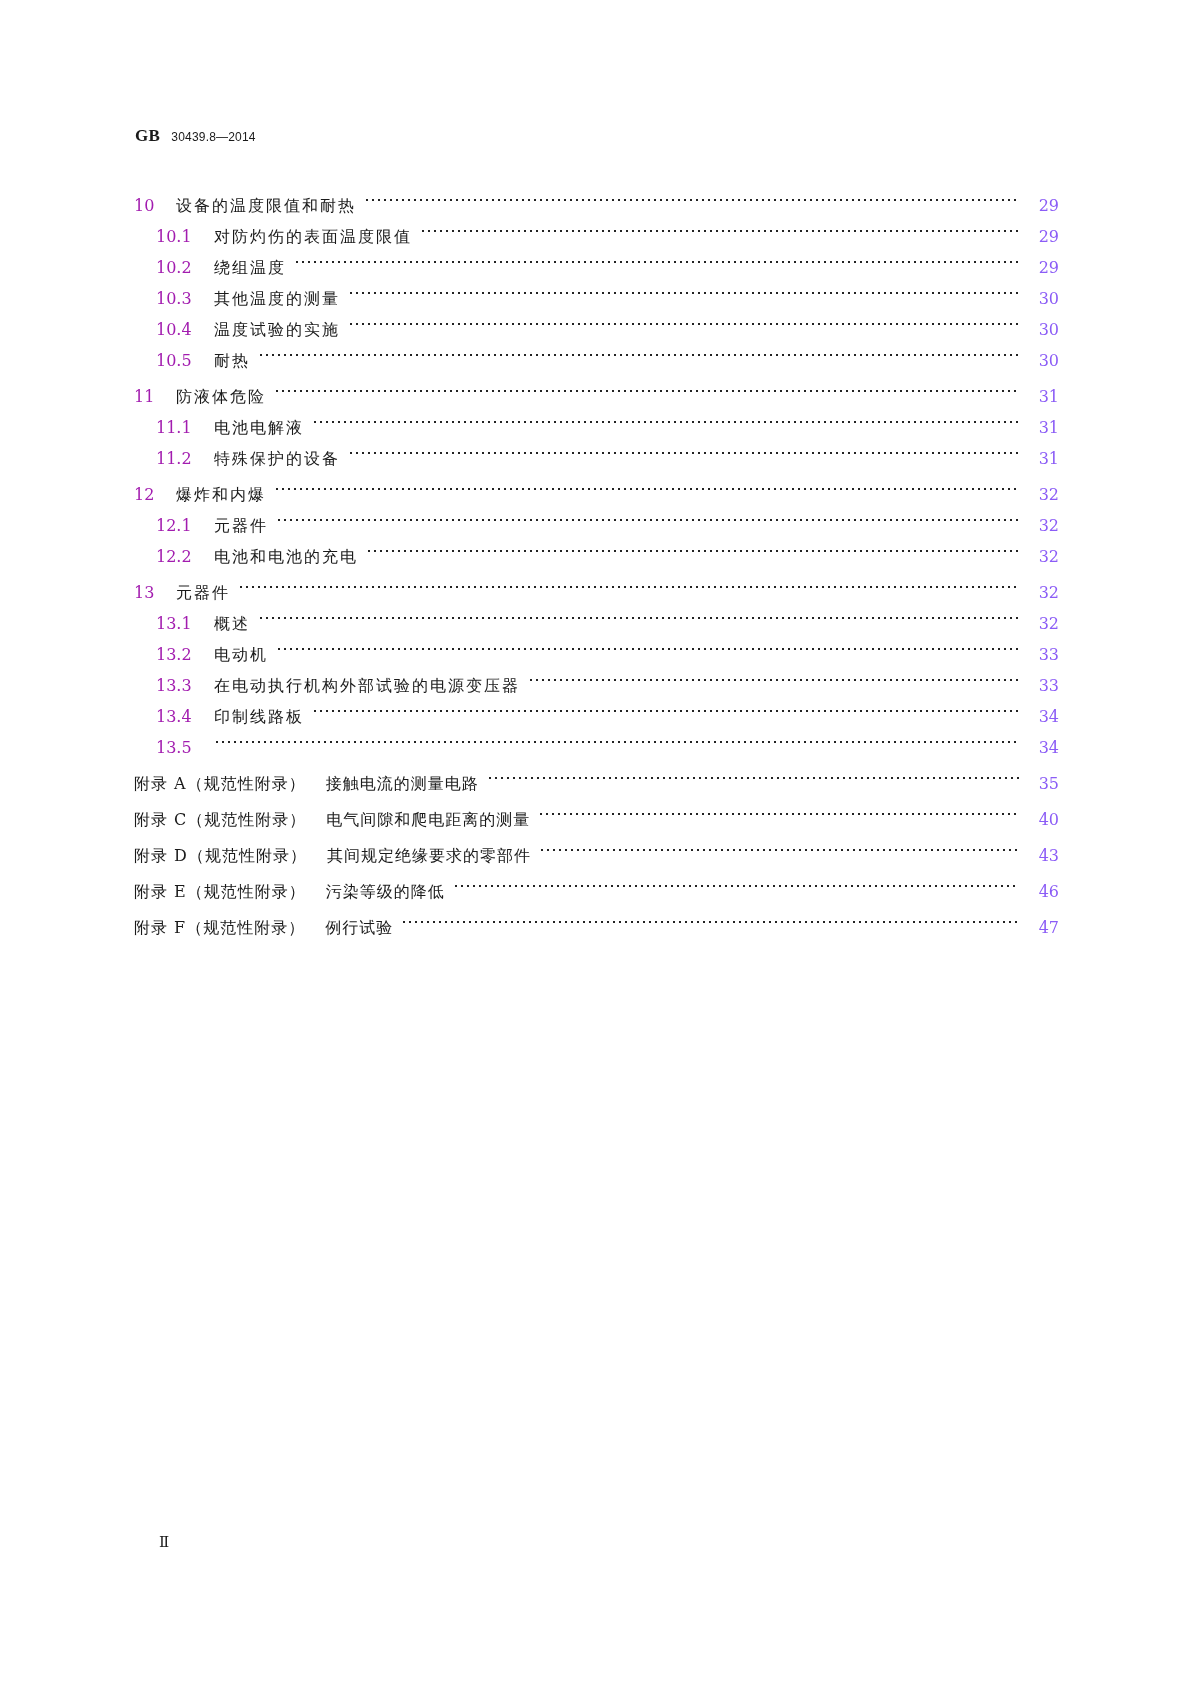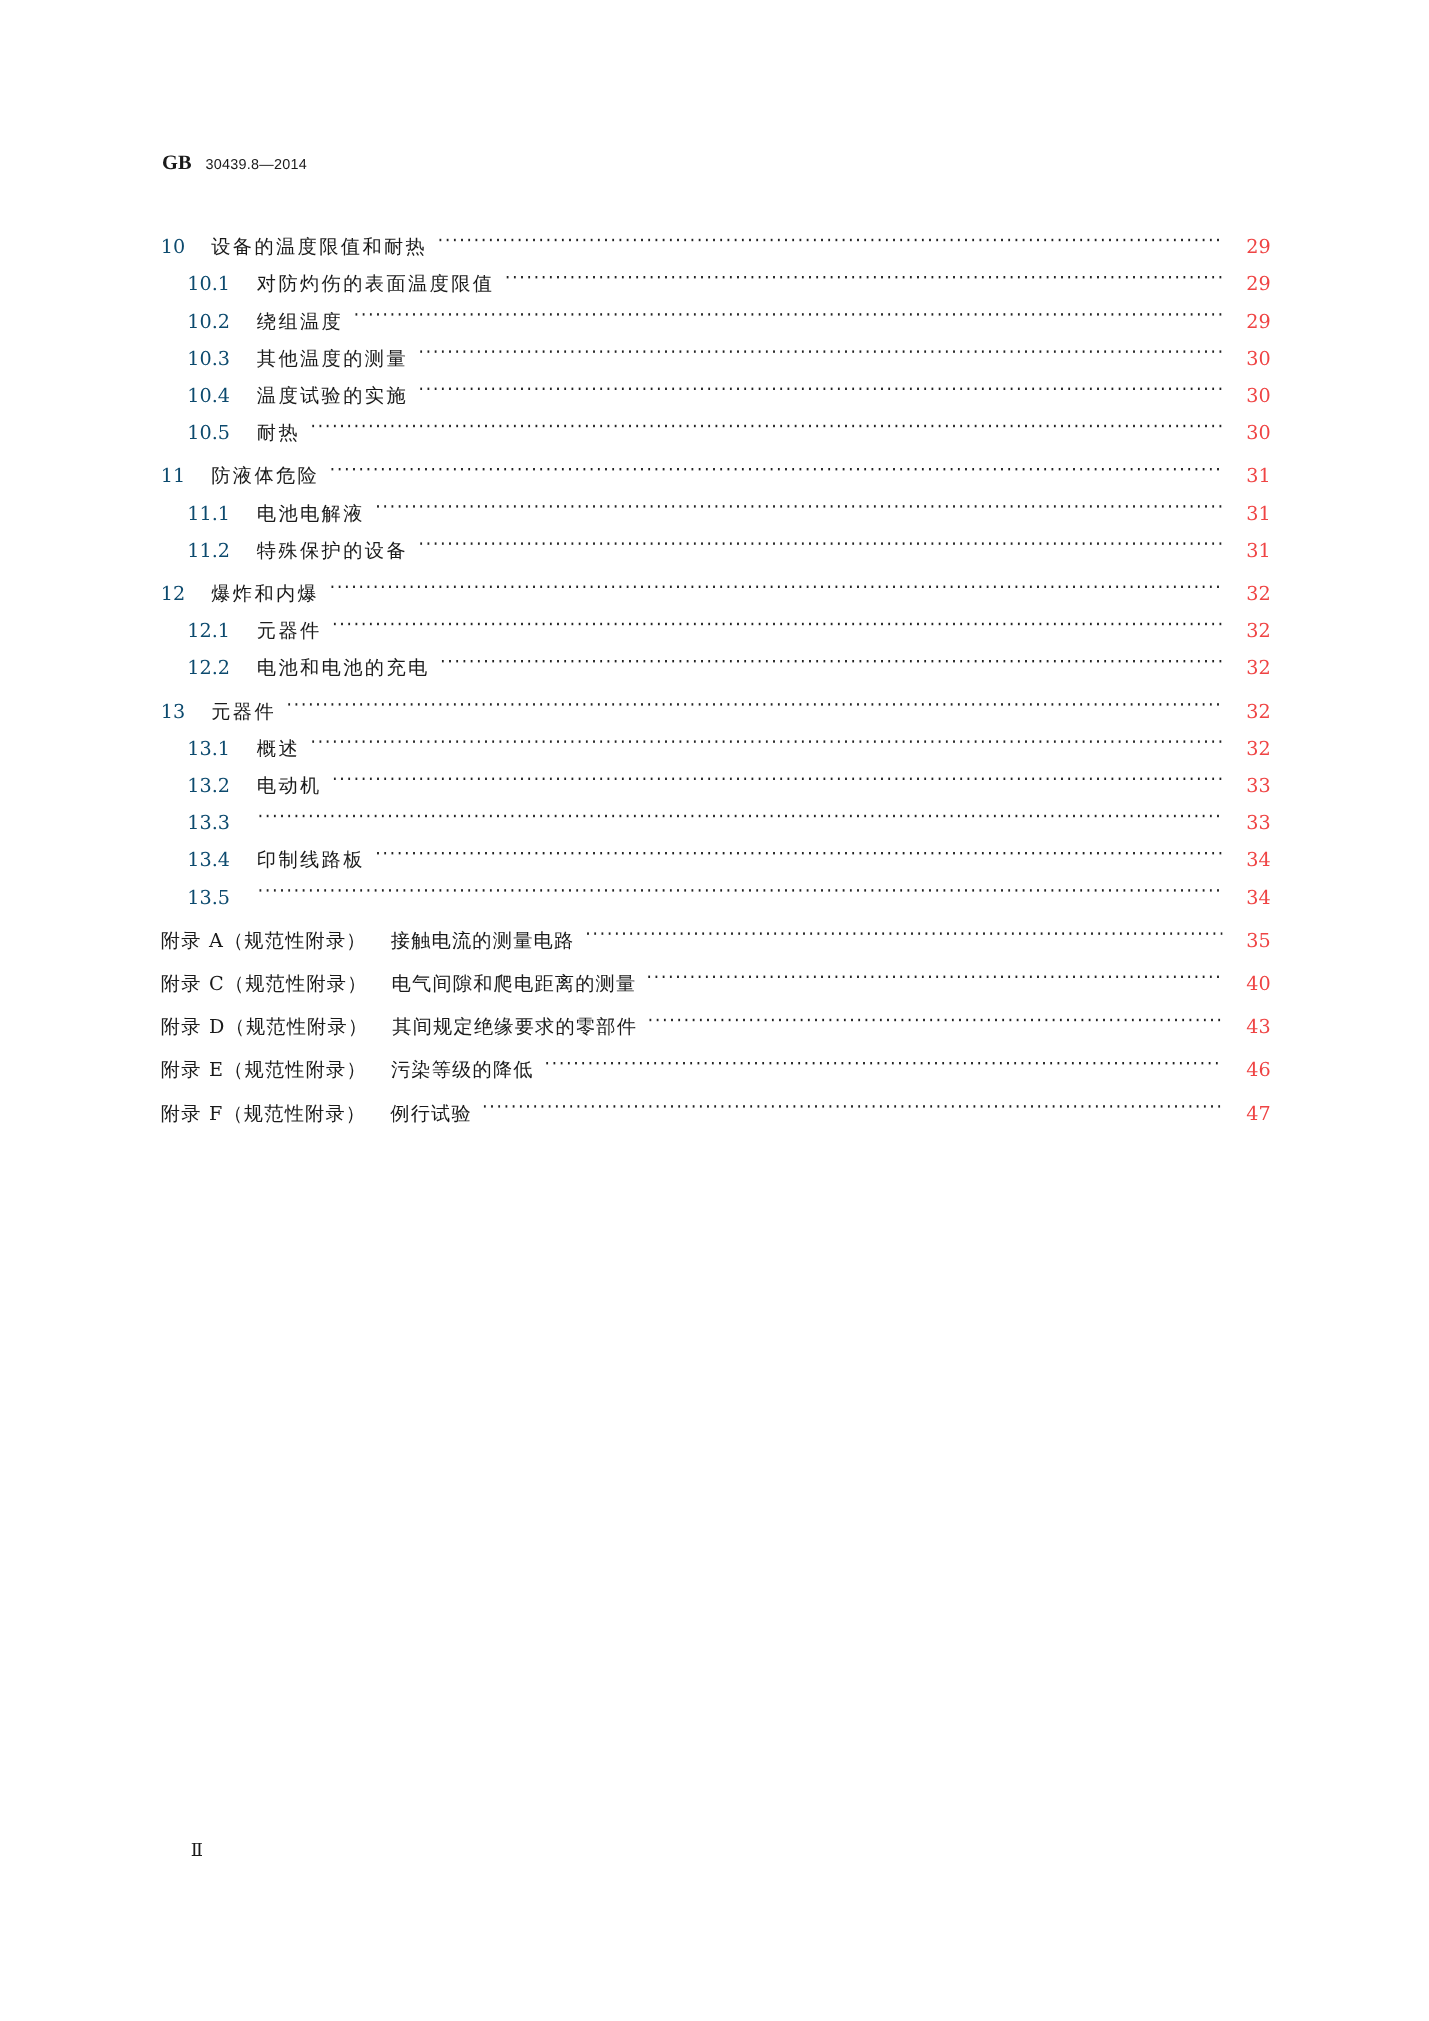--- a/index.html
+++ b/index.html
@@ -7,31 +7,31 @@
          font-family: "DejaVu Serif", "Liberation Serif", serif; color: #1a1a1a; }
   .doc-header { position: absolute; left: 135px; top: 126px; font-size: 16px; letter-spacing: 0.2px; }
   .doc-header .gb { font-family: "Liberation Serif", "DejaVu Serif", serif; font-weight: bold; font-size: 17px; margin-right: 6px; }
   .doc-header .code { font-family: "Liberation Sans", "DejaVu Sans", sans-serif; font-size: 12px; }
   .toc { position: absolute; left: 134px; top: 180px; width: 925px; }
   .toc-row { display: flex; align-items: baseline; height: 31px; font-size: 16px; line-height: 31px; white-space: nowrap; }
   .toc-row.top { margin-top: 5px; }
   .toc-row.first { margin-top: 0; }
   .toc-row.lvl2 { padding-left: 22px; }
   .toc-row.appx { margin-top: 5px; }
-  .num { display: inline-block; font-family: "DejaVu Serif", serif; color: #0c4a6e; }
+  .num { display: inline-block; font-family: "DejaVu Serif", serif; color: #a21caf; }
   .lvl1 .num { width: 42px; }
   .lvl2 .num { width: 58px; }
   .title { letter-spacing: 2px; padding-right: 8px; }
   .appx .title { letter-spacing: 1px; }
   .appx-label { letter-spacing: 1px; padding-right: 20px; }
   .leader { flex: 1; overflow: hidden; height: 31px; position: relative; }
   .leader::before { content: ""; position: absolute; left: 0; right: 0; top: 19px; height: 2px;
     background-image: radial-gradient(circle, #222 0.9px, transparent 1.1px);
     background-size: 6px 2px; background-repeat: repeat-x; }
-  .page { width: 40px; text-align: right; font-family: "DejaVu Serif", serif; color: #ef4444; }
+  .page { width: 40px; text-align: right; font-family: "DejaVu Serif", serif; color: #8b5cf6; }
   .page-footer { position: absolute; left: 159px; top: 1533px; font-size: 15px; font-family: "DejaVu Serif", serif; }
 </style>
 </head>
 <body>
 
 <div class="doc-header">
   <span class="gb">GB</span>
   <span class="code">30439.8—2014</span>
 </div>
 
@@ -125,20 +125,21 @@
     <span class="page">32</span>
   </div>
   <div class="toc-row lvl2">
     <span class="num">13.2</span>
     <span class="title">电动机</span>
     <span class="leader"></span>
     <span class="page">33</span>
   </div>
   <div class="toc-row lvl2">
     <span class="num">13.3</span>
+    <span class="title">在电动执行机构外部试验的电源变压器</span>
     <span class="leader"></span>
     <span class="page">33</span>
   </div>
   <div class="toc-row lvl2">
     <span class="num">13.4</span>
     <span class="title">印制线路板</span>
     <span class="leader"></span>
     <span class="page">34</span>
   </div>
   <div class="toc-row lvl2">

